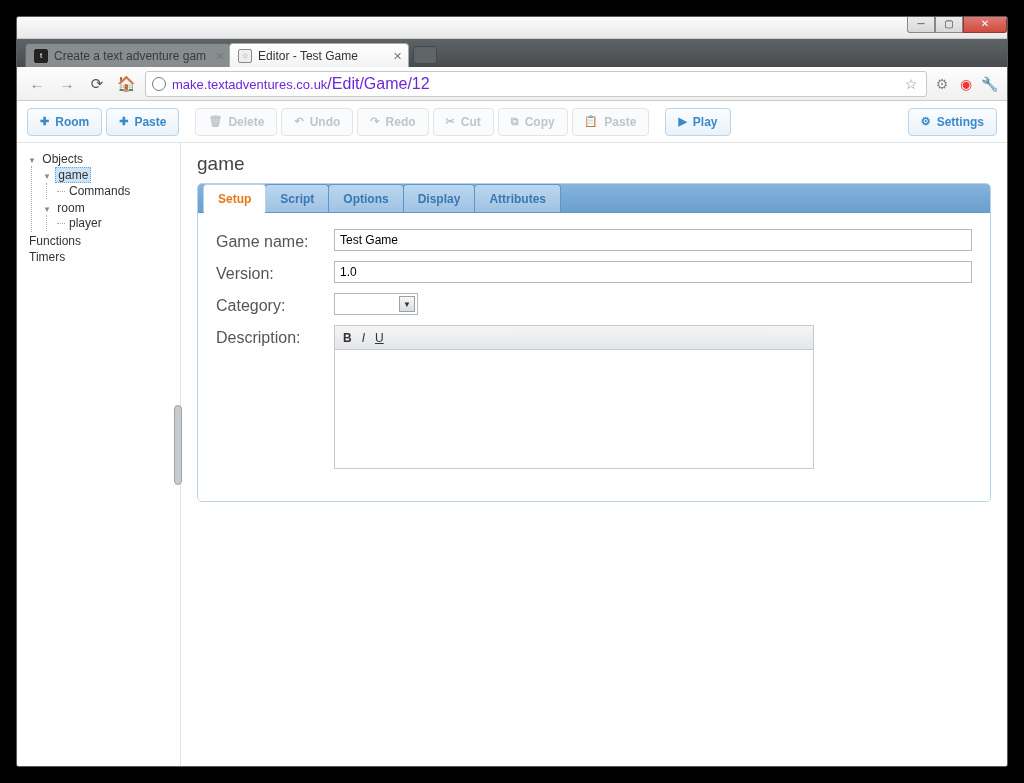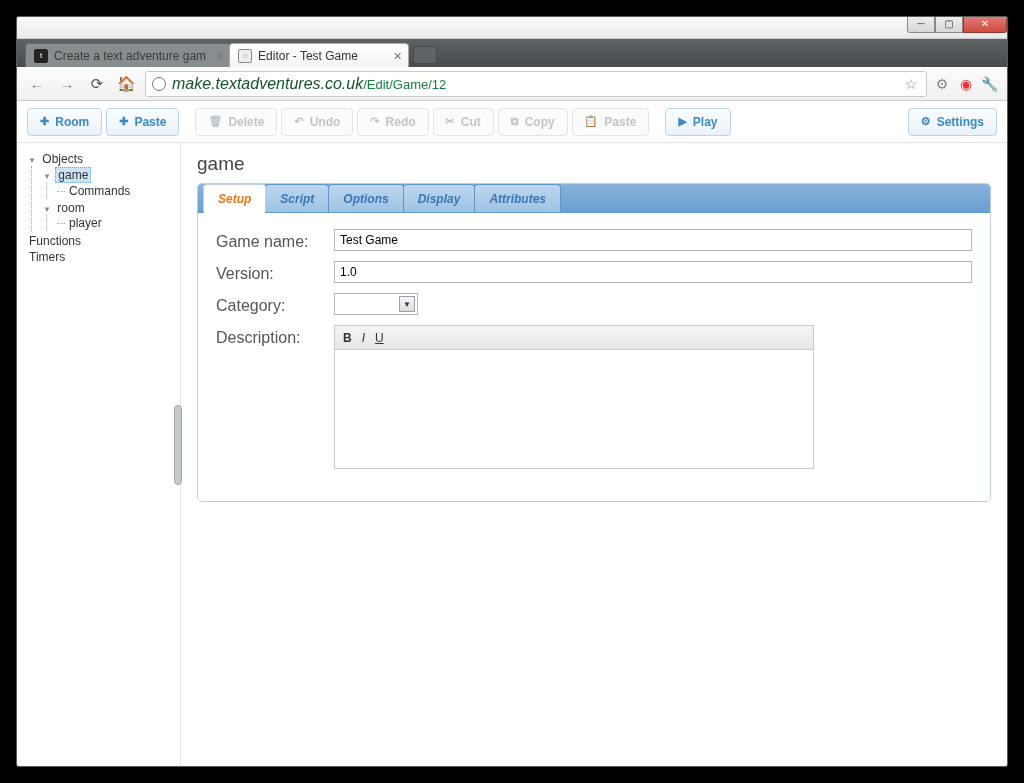--- a/index.html
+++ b/index.html
@@ -19,22 +19,22 @@
 .tab .x { position:absolute; right:6px; top:50%; transform:translateY(-50%); font-size:11px; color:#777; }
 .tab .fav { width:14px; height:14px; margin-right:6px; display:inline-flex; align-items:center; justify-content:center; border:1px solid #888; border-radius:2px; font-size:8px; background:#eee;}
 .tab .fav.t { background:#222; color:#fff; border-color:#222;}
 .newtab { width:24px; height:18px; background:#5f6467; border:1px solid #454a4d; border-radius:3px; margin-left:6px; margin-bottom:3px; }
 
 .navrow { height:34px; background:linear-gradient(#fdfdfd,#f0f0f0); border-bottom:1px solid #ccc; display:flex; align-items:center; padding:0 8px; gap:6px; }
 .navbtn { width:24px; height:24px; display:flex; align-items:center; justify-content:center; color:#8c8c8c; font-size:15px; cursor:pointer; border-radius:3px; }
 .navbtn.active { color:#555; }
 .omnibox { flex:1; height:26px; border:1px solid #c9c9c9; border-radius:3px; display:flex; align-items:center; padding:0 6px; background:#fff; gap:6px; }
 .omnibox .globe { width:14px; height:14px; border:1px solid #777; border-radius:50%; }
-.omnibox .url-host { color:#14532d; font-size:16px;font-style:italic; }
-.omnibox .url-path { color:#15803d; font-size:13px; }
+.omnibox .url-host { color:#6d28d9; font-size:13px; }
+.omnibox .url-path { color:#6d28d9; font-size:16px; }
 .riic { width:18px; height:18px; display:flex; align-items:center; justify-content:center; color:#888; font-size:14px; }
 .riic.red { color:#e33; }
 
 .pagewrap { flex:1; display:flex; flex-direction:column; overflow:hidden; background:#fff; }
 
 .toolbar { height:42px; border-bottom:1px solid #e1e3e5; display:flex; align-items:center; padding:0 10px; gap:4px; }
 .tbtn { height:28px; padding:0 12px; border:1px solid #bcd3e8; border-radius:4px; background:linear-gradient(#fbfdff,#e9f2fa); color:#3a8acb; font-size:12px; font-weight:bold; display:flex; align-items:center; gap:6px; cursor:pointer; }
 .tbtn.disabled { border-color:#e2e4e6; background:#fafbfc; color:#bfc5ca; cursor:default; }
 .tbtn .ic { font-size:11px; }
 .toolbar .spacer { flex:1; }
@@ -50,21 +50,21 @@
 .tree .conn { border-left:1px dotted #aaa; margin-left:4px; padding-left:10px; }
 .tree .leafdash::before { content:""; display:inline-block; width:8px; border-top:1px dotted #aaa; vertical-align:middle; margin-right:2px; }
 .scrollthumb { position:absolute; right:-2px; top:42%; width:8px; height:80px; background:#c7cace; border:1px solid #9fa4a9; border-radius:4px; }
 
 .content { flex:1; padding:10px 16px 16px 16px; overflow:auto; }
 .ctitle { font-size:19px; color:#444; margin-bottom:8px; }
 
 .panel { border:1px solid #b9d1e8; border-radius:5px; background:#fafcfe; overflow:hidden; }
 
 .ptabs { height:29px; background:linear-gradient(#87b3dc,#6a9fcf); display:flex; align-items:flex-end; border-bottom:1px solid #6297c9; }
-.ptab { height:28px; padding:0 14px; border:1px solid #5f96c9; border-bottom:none; background:linear-gradient(#bcd7ef,#9fc2e3); color:#3a78b3; font-size:12px; font-weight:bold; display:flex; align-items:center; margin-left:-1px; border-radius:4px 4px 0 0; cursor:pointer;font-style:italic; }
+.ptab { height:28px; padding:0 14px; border:1px solid #5f96c9; border-bottom:none; background:linear-gradient(#bcd7ef,#9fc2e3); color:#3a78b3; font-size:12px; font-weight:bold; display:flex; align-items:center; margin-left:-1px; border-radius:4px 4px 0 0; cursor:pointer; }
 .ptab:first-child { margin-left:5px; }
 .ptab.active { background:#fff; color:#e67817; border-color:#b9d1e8; position:relative; z-index:2; }
 .ptab.active::after { content:""; position:absolute; left:0; right:0; bottom:-1px; height:2px; background:#fff; }
 
 .pform { padding:16px 18px 22px 18px; background:#fff; }
 .frow { display:flex; align-items:flex-start; margin-bottom:10px; }
 .flabel { width:118px; font-size:16px; color:#555; padding-top:4px; }
 .finput { flex:1; height:22px; border:1px solid #b5b9bd; background:#fff; font-size:12px; padding:0 5px; }
 .fselect { width:84px; height:22px; border:1px solid #b5b9bd; background:#fff; font-size:12px; display:flex; align-items:center; justify-content:flex-end; padding-right:2px; }
 .fselect .dd { width:16px; height:16px; border:1px solid #9da1a5; background:linear-gradient(#f6f7f8,#d9dcdf); display:flex; align-items:center; justify-content:center; font-size:8px; color:#333; }

